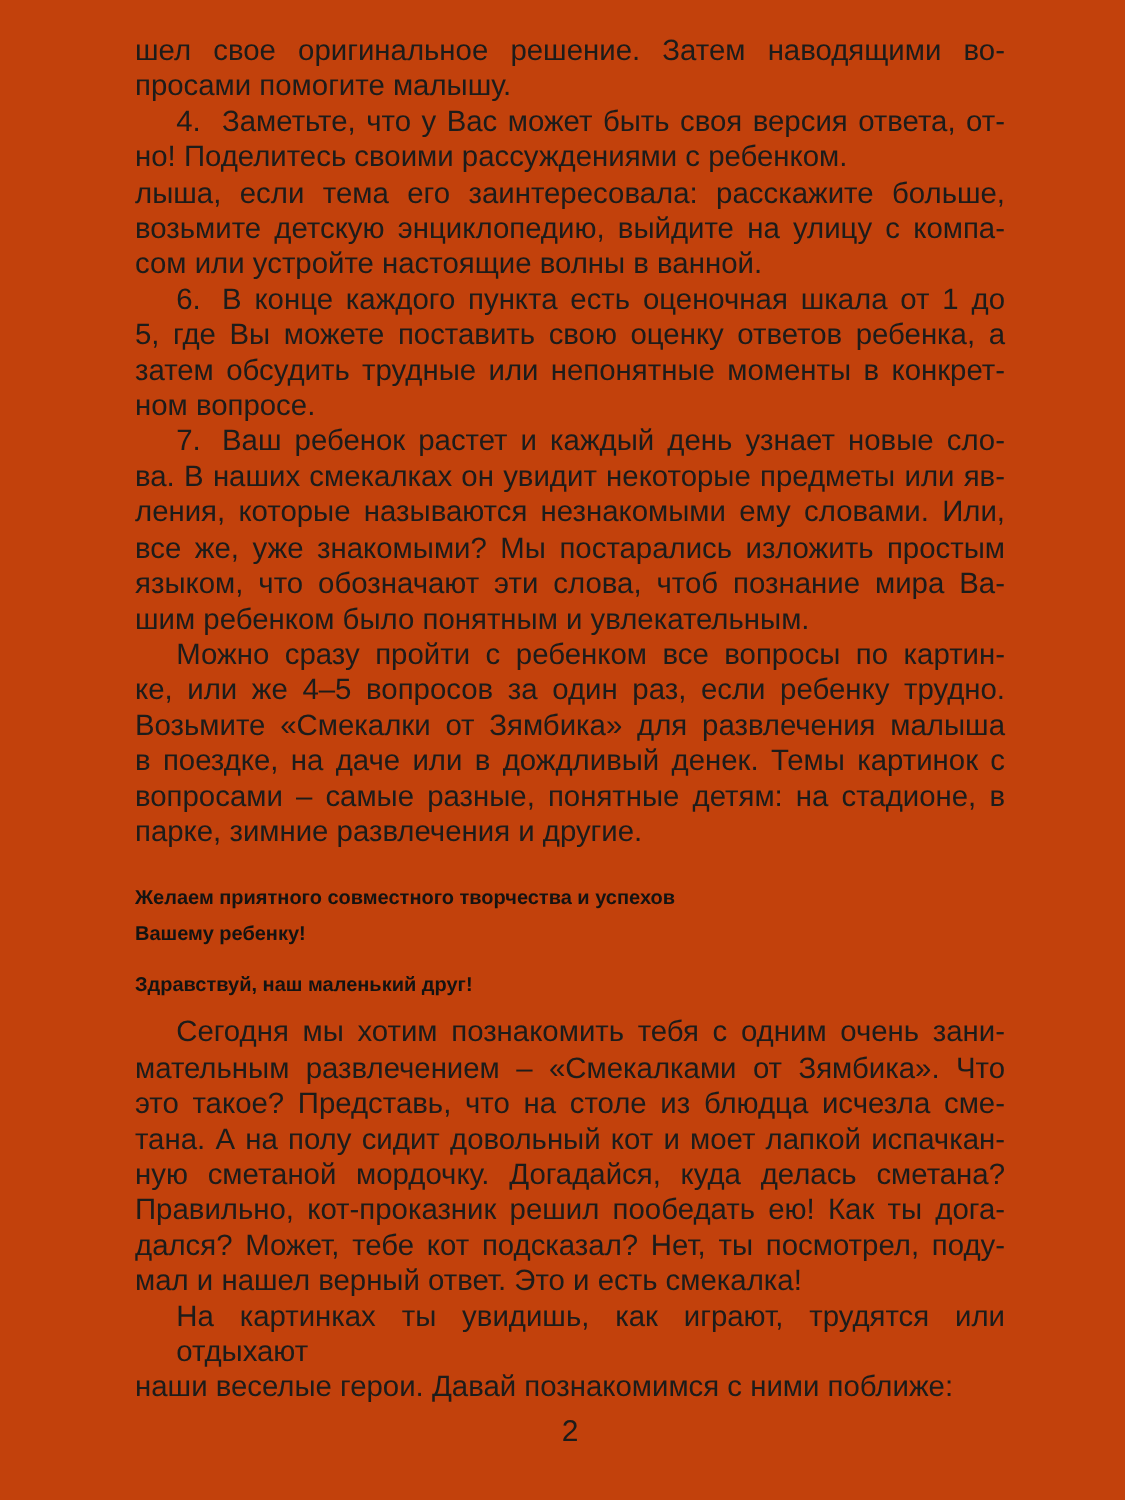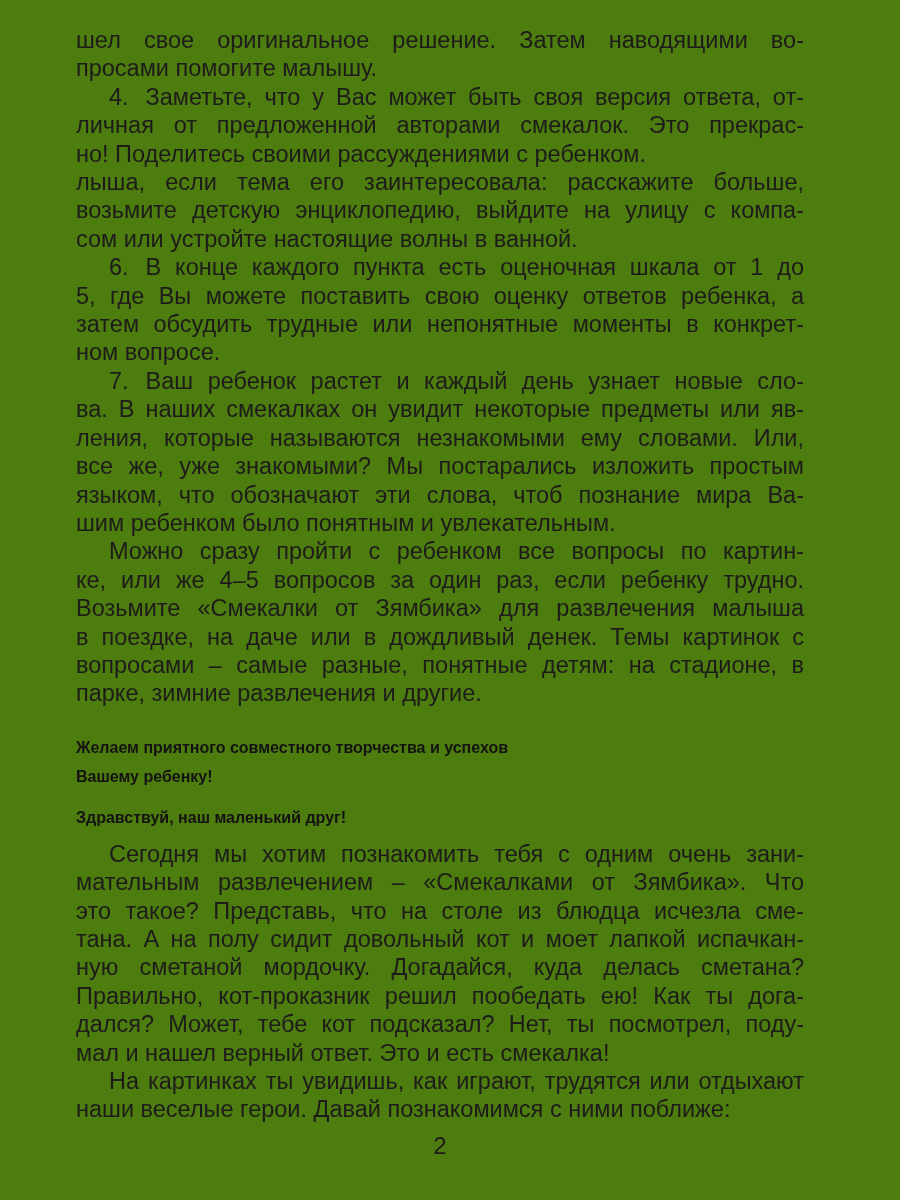--- a/index.html
+++ b/index.html
@@ -4,22 +4,22 @@
 <style>
   html, body { margin: 0; padding: 0; }
   body {
     width: 900px; height: 1200px;
     background: #fbfbf9;
     font-family: "Liberation Sans", "DejaVu Sans", sans-serif;
   }
   .page {
     box-sizing: border-box;
     width: 900px; height: 1200px;
-    padding: 26px 96px 0 76px;
-    background: #4d7c0f;
+    padding: 26px 96px 0 108px;
+    background: #c2410c;
     color: #1d1c1a;
     overflow: hidden;
     font-size: 23.5px;
     line-height: 28.4px;
   }
   .para { margin: 0; }
   .line { min-height: 28.4px; text-align: left; }
   .line.just { text-align: justify; text-align-last: justify; }
   .line.indent { padding-left: 33px; }
   .num { margin-right: 17px; }
@@ -44,21 +44,20 @@
 <body>
 
 <div class="page">
   <div>
       <div class="para">
         <div class="line just">шел свое оригинальное решение. Затем наводящими во-</div>
         <div class="line">просами помогите малышу.</div>
       </div>
       <div class="para">
         <div class="line just indent"><span class="num">4.</span>Заметьте, что у Вас может быть своя версия ответа, от-</div>
-        <div class="line just">личная от предложенной авторами смекалок. Это прекрас-</div>
         <div class="line">но! Поделитесь своими рассуждениями с ребенком.</div>
       </div>
       <div class="para">
         <div class="line just">лыша, если тема его заинтересовала: расскажите больше,</div>
         <div class="line just">возьмите детскую энциклопедию, выйдите на улицу с компа-</div>
         <div class="line">сом или устройте настоящие волны в ванной.</div>
       </div>
       <div class="para">
         <div class="line just indent"><span class="num">6.</span>В конце каждого пункта есть оценочная шкала от 1 до</div>
         <div class="line just">5, где Вы можете поставить свою оценку ответов ребенка, а</div>

